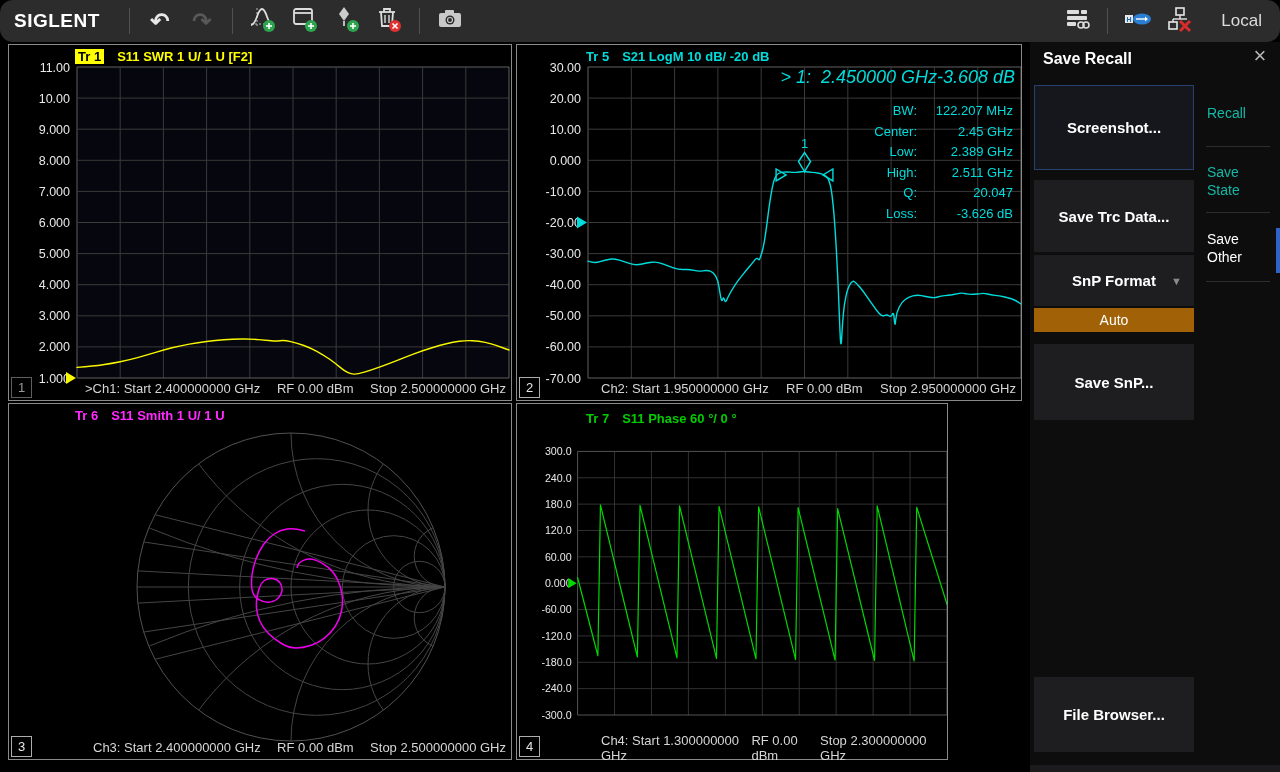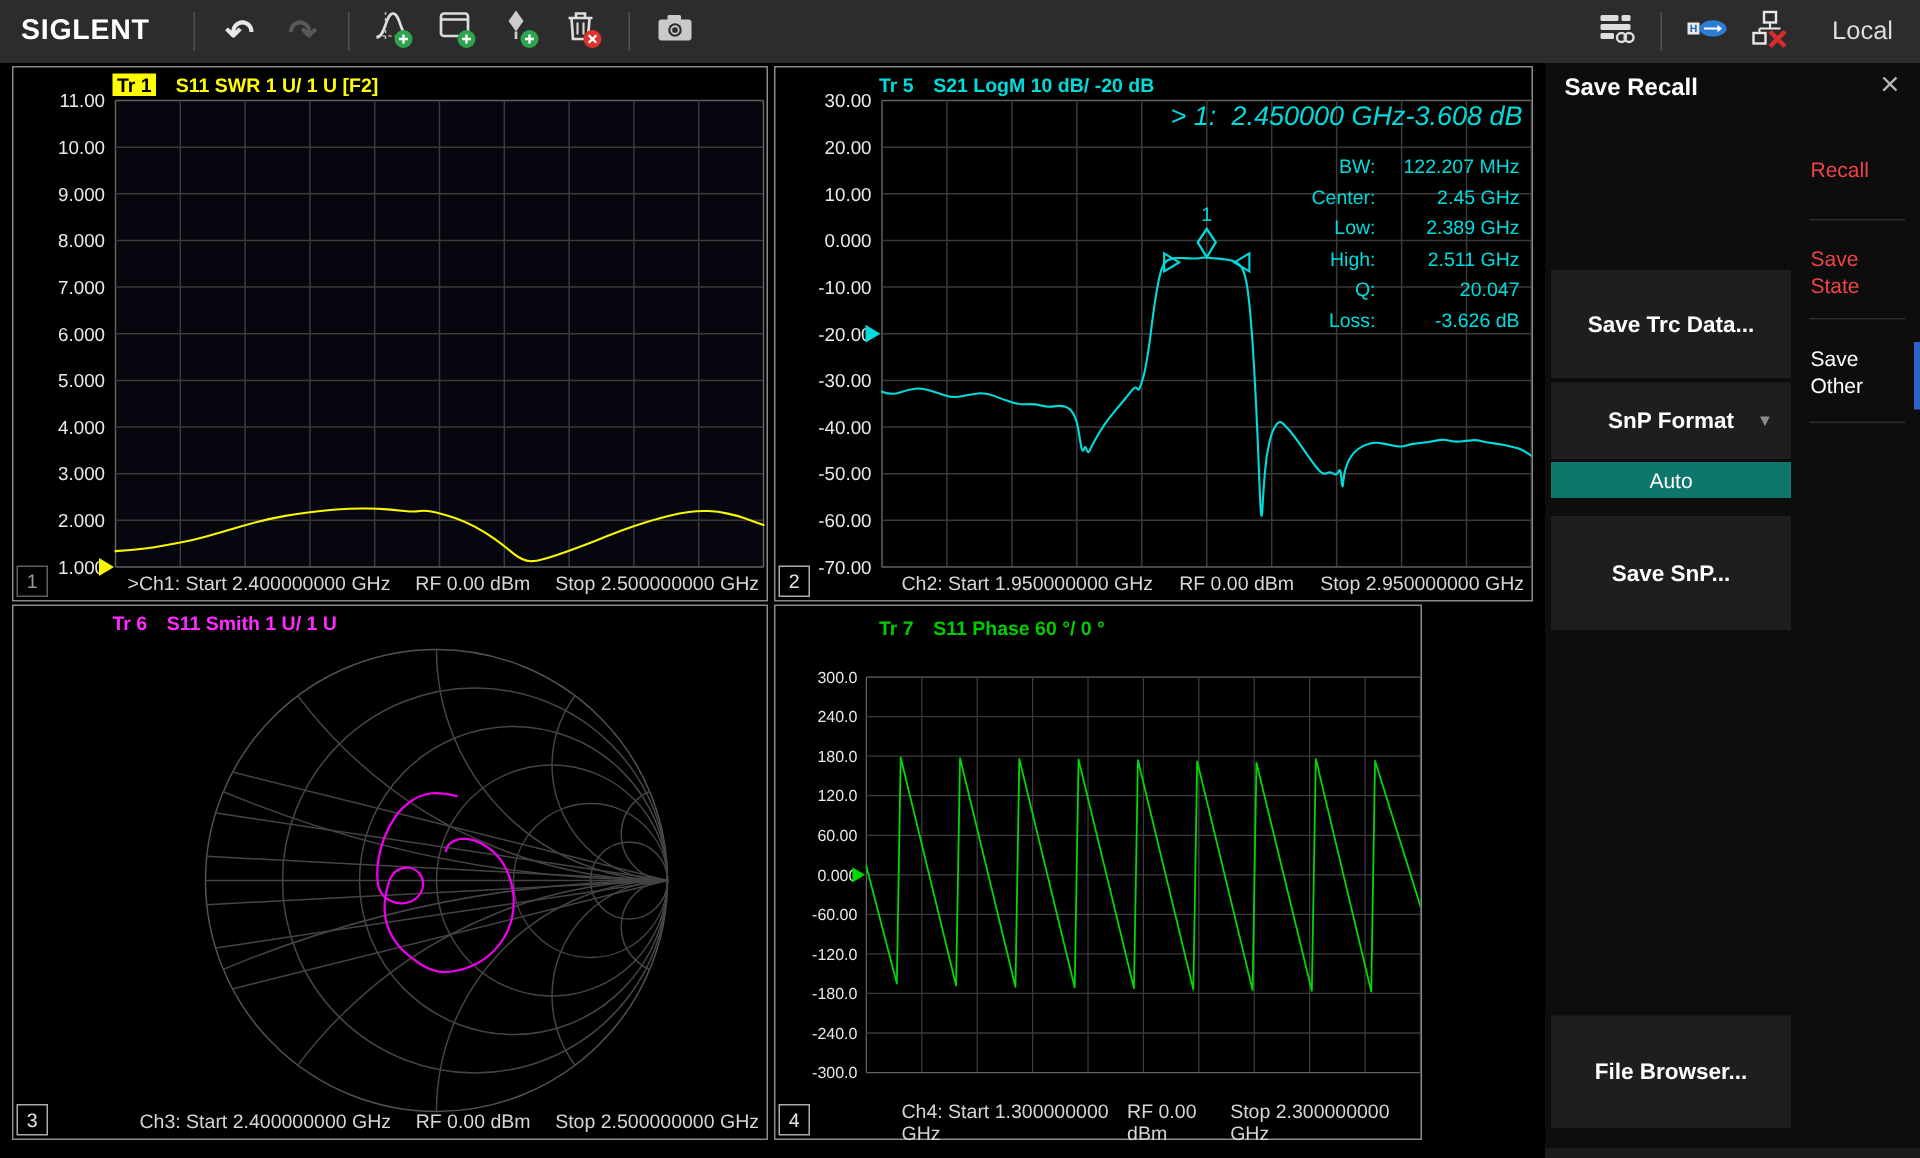--- a/index.html
+++ b/index.html
@@ -1,21 +1,21 @@
 <!DOCTYPE html>
 <html><head>
 <meta charset="utf-8">
 <style>
   html,body{margin:0;padding:0;background:#000;}
   #stage{position:relative;width:1280px;height:772px;background:#000;overflow:hidden;
          font-family:"Liberation Sans",sans-serif;}
 
   
   .toolbar{position:absolute;left:0;top:0;width:1280px;height:42px;background:#2c2c2c;
-           display:flex;align-items:center;}
+           display:flex;align-items:center;border-radius:13px;}
   .brand{color:#fff;font-weight:bold;font-size:19px;letter-spacing:.5px;padding:0 20px 0 14px;}
   .tb-sep{width:1px;height:26px;background:#505050;margin:0 9px;}
   .tb-btn{width:42px;height:38px;display:flex;align-items:center;justify-content:center;cursor:default;}
   .undo-g{color:#e8e8e8;font-size:23px;font-weight:bold;}
   .redo-g{color:#585858;font-size:23px;font-weight:bold;}
   .tb-right{margin-left:auto;display:flex;align-items:center;padding-right:18px;}
   .local{color:#dcdcdc;font-size:17px;margin-left:20px;}
 
   
   .quad{position:absolute;border:1px solid #8a8a8a;background:#000;box-sizing:border-box;}
@@ -43,25 +43,25 @@
   .panel{position:absolute;left:1030px;top:42px;width:250px;height:730px;background:#0d0d0e;}
   .panel-title{position:absolute;left:13px;top:8px;font-size:16px;font-weight:bold;color:#fff;}
   .panel-close{position:absolute;right:9px;top:3px;color:#b5b5b5;font-size:22px;line-height:22px;
                width:22px;text-align:center;cursor:default;}
   .pbtn{position:absolute;left:4px;width:160px;background:#1e1e20;color:#fff;font-weight:bold;
         font-size:15px;display:flex;align-items:center;justify-content:center;box-sizing:border-box;cursor:default;}
   #btn-screenshot{top:43px;height:85px;background:#15171d;border:1px solid #28426f;}
   #btn-savetrc{top:138px;height:72px;}
   #btn-snp{top:213px;height:51px;}
   .snp-arrow{position:absolute;right:12px;color:#8a8a8a;font-size:11px;}
-  #snp-auto{position:absolute;left:4px;top:266px;width:160px;height:24px;background:#0f766e;color:#fff;
+  #snp-auto{position:absolute;left:4px;top:266px;width:160px;height:24px;background:#a16207;color:#fff;
             font-size:14px;display:flex;align-items:center;justify-content:center;cursor:default;}
   #btn-savesnp{top:302px;height:76px;}
   #btn-filebrowser{top:635px;height:75px;}
-  .tab{position:absolute;left:177px;width:66px;color:#ef4444;font-size:14px;line-height:18px;cursor:default;}
+  .tab{position:absolute;left:177px;width:66px;color:#14b8a6;font-size:14px;line-height:18px;cursor:default;}
   #tab-recall{top:62px;} #tab-savestate{top:121px;} #tab-saveother{top:188px;color:#fff;}
   .tab-div{position:absolute;left:176px;width:64px;height:1px;background:#2d2d2d;}
   .tab-indicator{position:absolute;left:246px;top:186px;width:4px;height:45px;background:#2f62c9;}
   .panel-bottom{position:absolute;left:0;bottom:0;width:100%;height:7px;background:#1b1b1d;}
 </style>
 </head>
 <body>
 
 <div id="stage">
 
@@ -403,20 +403,23 @@
       <span>Ch4: Start 1.300000000 GHz</span>
       <span>RF 0.00 dBm</span>
       <span>Stop 2.300000000 GHz</span>
     </div>
   </div>
 
   <div class="panel">
     <div class="panel-title">Save Recall</div>
     <div class="panel-close">×</div>
 
+    <div class="pbtn" id="btn-screenshot">
+      <span>Screenshot...</span>
+    </div>
     <div class="pbtn" id="btn-savetrc">
       <span>Save Trc Data...</span>
     </div>
     <div class="pbtn" id="btn-snp">
       <span>SnP Format</span>
       <span class="snp-arrow">▼</span>
     </div>
     <div id="snp-auto">Auto</div>
     <div class="pbtn" id="btn-savesnp">
       <span>Save SnP...</span>

